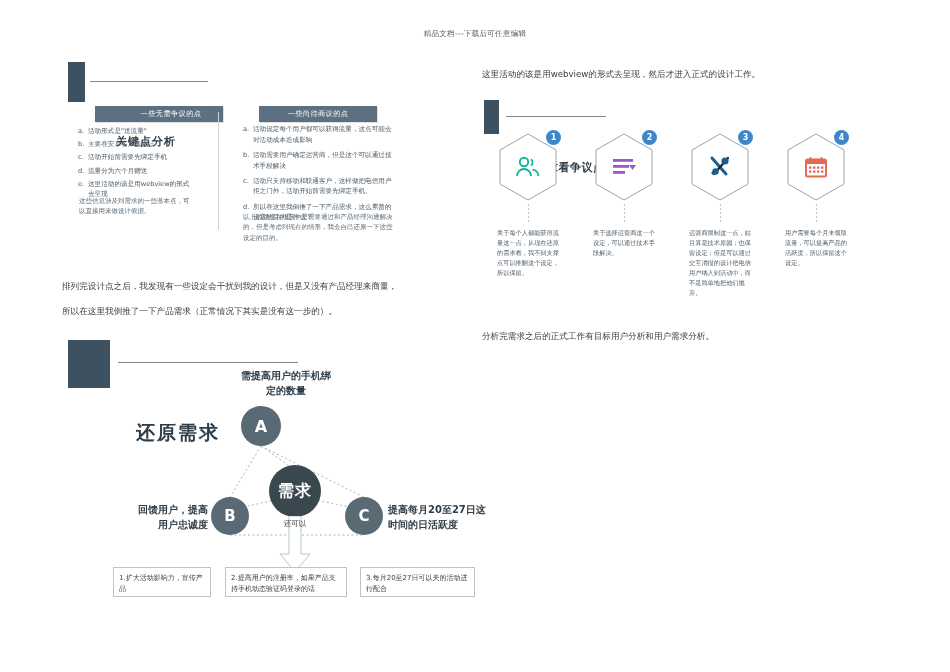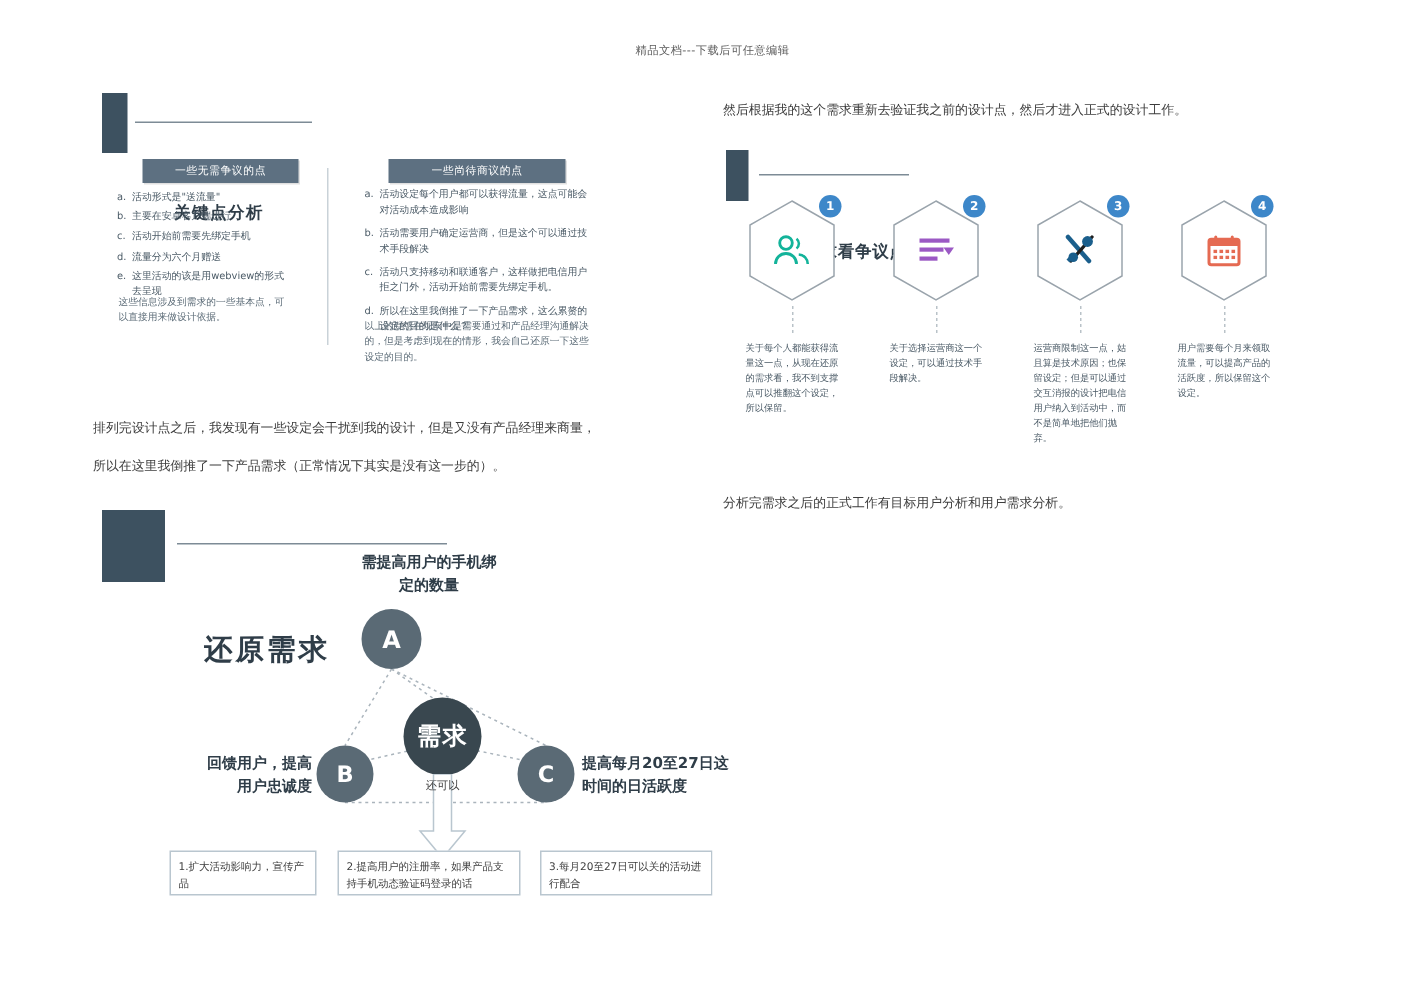--- a/index.html
+++ b/index.html
@@ -30,21 +30,21 @@
   
   #keypoint{left:68px;top:62px;}
   #keypoint .rule{width:118px;}
   #keypoint .ttl{left:48px;top:72px;font-size:11px;letter-spacing:1px;}
 
   .pill{
     position:absolute;text-align:center;font-size:7.2px;color:#ffffff;
     background:#5d7081;padding:3px 0;letter-spacing:.4px;
     box-shadow:1px 1px 0 rgba(0,0,0,.12);
   }
-  #pill-left{left:95px;top:106px;width:104px;}
+  #pill-left{left:95px;top:106px;width:104px;padding-left:24px;}
   #pill-right{left:259px;top:106px;width:118px;}
 
   .bullets{position:absolute;font-size:6.6px;line-height:1.62;color:#4a5a66;}
   .bullets li{margin-bottom:2.5px;list-style:none;position:relative;padding-left:10px;}
   .bullets li .mk{position:absolute;left:0;top:0;}
   .bullets ul{margin:0;padding:0;}
   #bl-left{left:78px;top:126px;width:115px;}
   #bl-right{left:243px;top:124px;width:152px;}
   #bl-right li{margin-bottom:4.5px;}
 
@@ -168,21 +168,21 @@
     <ul>
       <li><span class="mk">a.</span><span>活动设定每个用户都可以获得流量，这点可能会对活动成本造成影响</span></li>
       <li><span class="mk">b.</span><span>活动需要用户确定运营商，但是这个可以通过技术手段解决</span></li>
       <li><span class="mk">c.</span><span>活动只支持移动和联通客户，这样做把电信用户拒之门外，活动开始前需要先绑定手机。</span></li>
       <li><span class="mk">d.</span><span>所以在这里我倒推了一下产品需求，这么累赘的设定的目的是什么？</span></li>
     </ul>
   </div>
 
   <div class="note" id="note-right">以上的疑惑在现实中是需要通过和产品经理沟通解决的，但是考虑到现在的情形，我会自己还原一下这些设定的目的。</div>
 
-  <div class="para" id="para-r1">然后根据我的这个需求重新去验证我之前的设计点，然后才进入正式的设计工作。</div>
+  <div class="para" id="para-r1">这里活动的该是用webview的形式去呈现，然后才进入正式的设计工作。</div>
   <div class="para" id="para-r2">分析完需求之后的正式工作有目标用户分析和用户需求分析。</div>
 
   <div class="sec-head" id="hexhead">
     <div class="blk"></div>
     <div class="rule"></div>
     <div class="ttl">从需求看争议点</div>
   </div>
 
   <div class="hexrow">
 

